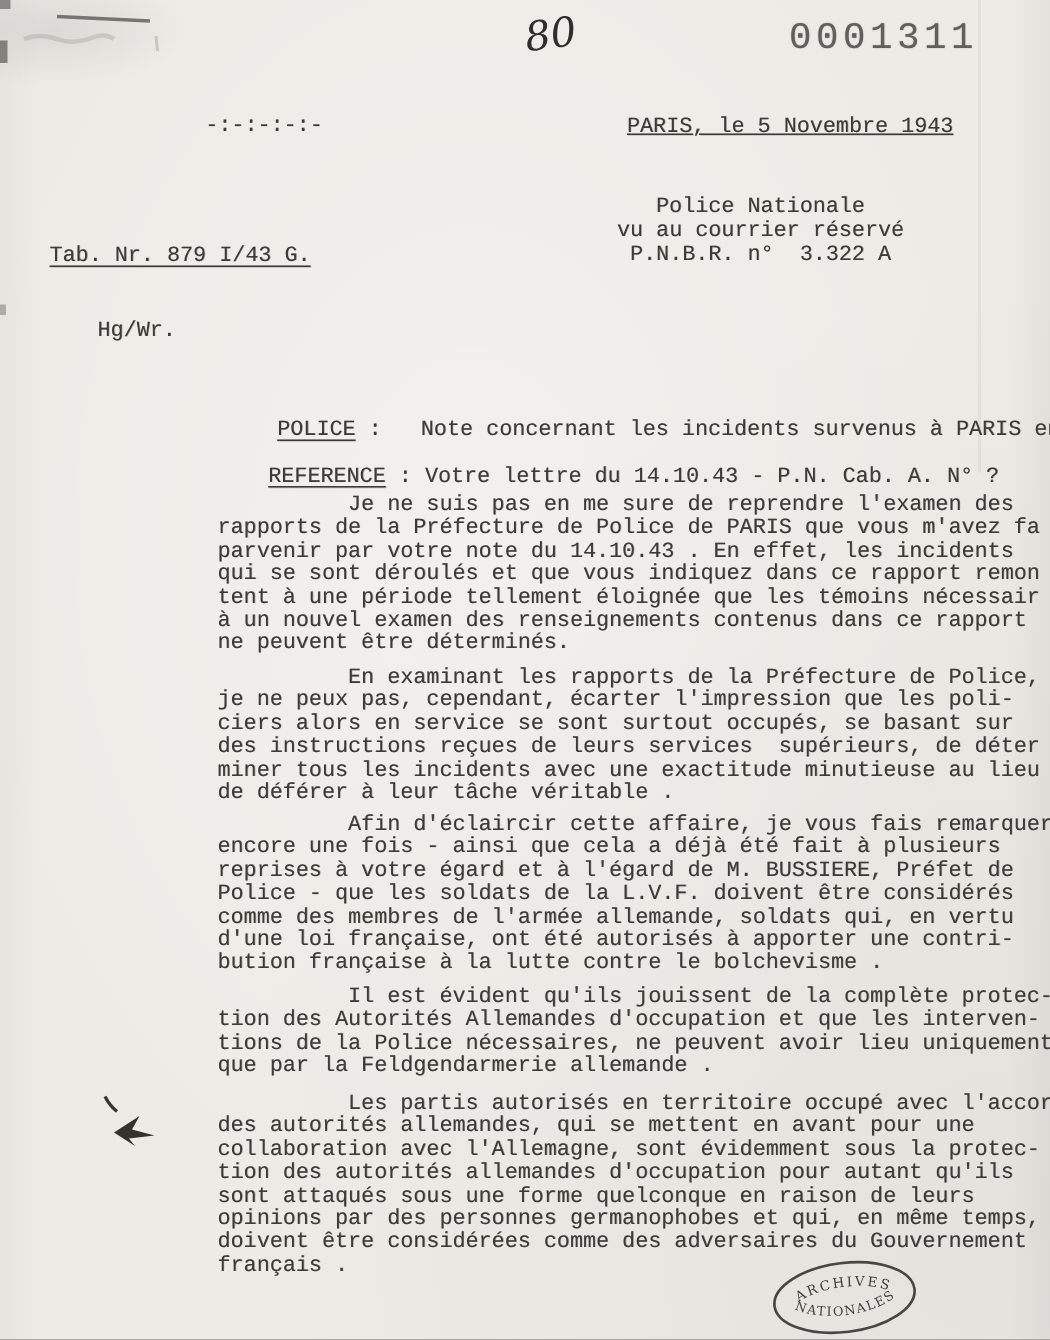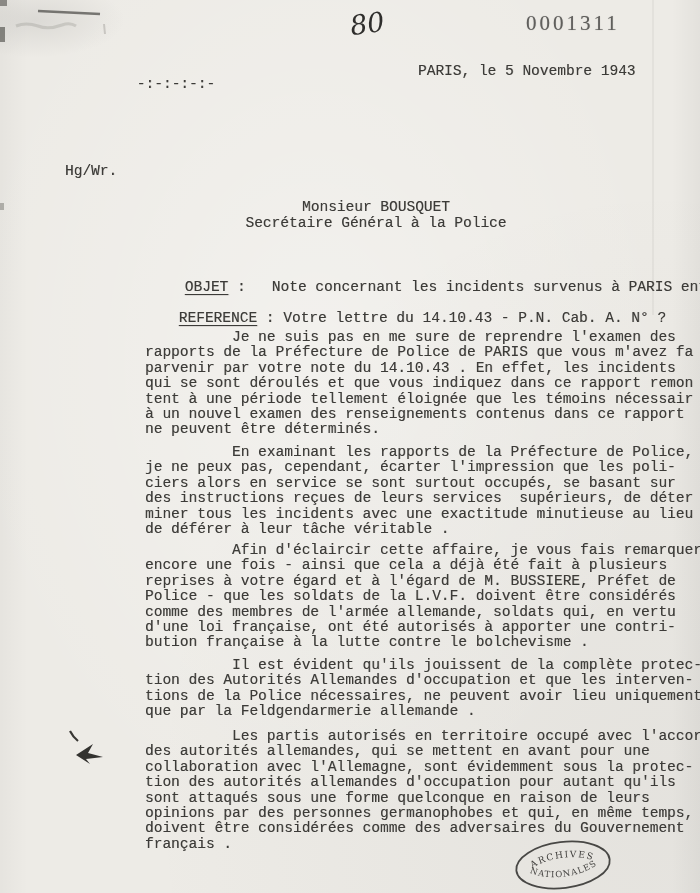--- a/index.html
+++ b/index.html
@@ -31,22 +31,22 @@
   .center{text-align:center;}
   .handwritten{
     position:absolute;
     font-family:"DejaVu Serif",serif;
     font-style:italic;
     color:#2f2e2c;
   }
   .stampnum{
     position:absolute;
     left:526px;top:11px;
-    font-family:Liberation Serif, serif;
-    font-size:21px;
+    font-family:Liberation Mono, monospace;
+    font-size:25px;
     letter-spacing:3px;
     color:#4d4c4a;
     opacity:.88;
     text-shadow:0 0 1px rgba(80,80,80,.5);
   }
   .crease{
     position:absolute;left:652px;top:0;width:2px;height:315px;
     background:rgba(60,60,60,.06);
   }
   .speck{position:absolute;background:#45443f;}
@@ -66,35 +66,37 @@
   <div class="speck" style="left:0;top:0;width:7px;height:6px;opacity:.55;"></div>
   <div class="speck" style="left:0;top:27px;width:5px;height:15px;opacity:.6;"></div>
   <div class="speck" style="left:0;top:203px;width:4px;height:7px;opacity:.35;"></div>
   <div class="crease"></div>
 
   <div class="tw" style="left:35px;top:46px;width:282px;line-height:15.5px;">
     <div class="center">-:-:-:-:-</div>
   </div>
 
   <div class="tw" style="left:33px;top:130px;line-height:16.5px;">
+    <div class="u">Tab. Nr. 879 I/43 G.</div>
     <div style="margin-left:32px;">Hg/Wr.</div>
   </div>
 
   <div class="handwritten" style="left:350px;top:8px;font-size:27px;transform:rotate(-8deg);">80</div>
 
   <div class="stampnum">0001311</div>
 
-  <div class="tw" style="left:418px;top:64px;">PARIS, le 5 Novembre 1943</div>
+  <div class="tw" style="left:418px;top:78px;text-decoration:underline;">PARIS, le 5 Novembre 1943</div>
+
+  <div class="tw center" style="left:400px;top:130px;width:214px;line-height:16px;">Police Nationale
+vu au courrier réservé
+P.N.B.R. n°  3.322 A</div>
 
 
-  <div class="tw center" style="left:240px;top:200px;width:272px;line-height:15.5px;">Monsieur BOUSQUET
-Secrétaire Général à la Police</div>
-
   <div class="tw" style="left:150px;top:265px;">
-    <span class="u">OBJET</span><span> :   </span><span>Note concernant les incidents survenus à PARIS entre</span>
+    <span class="u">POLICE</span><span> :   </span><span>Note concernant les incidents survenus à PARIS entre</span>
   </div>
 
   <div class="tw" style="left:144px;top:296px;">
     <span class="u">REFERENCE</span><span> : </span><span>Votre lettre du 14.10.43 - P.N. Cab. A. N° ?</span>
   </div>
 
   <div class="tw para" style="top:330px;">          Je ne suis pas en me sure de reprendre l'examen des
 rapports de la Préfecture de Police de PARIS que vous m'avez fa
 parvenir par votre note du 14.10.43 . En effet, les incidents
 qui se sont déroulés et que vous indiquez dans ce rapport remon

